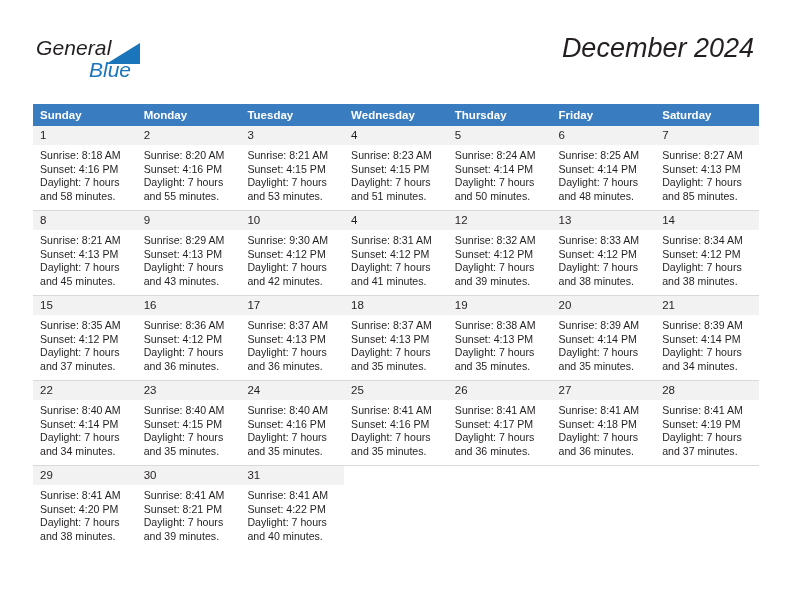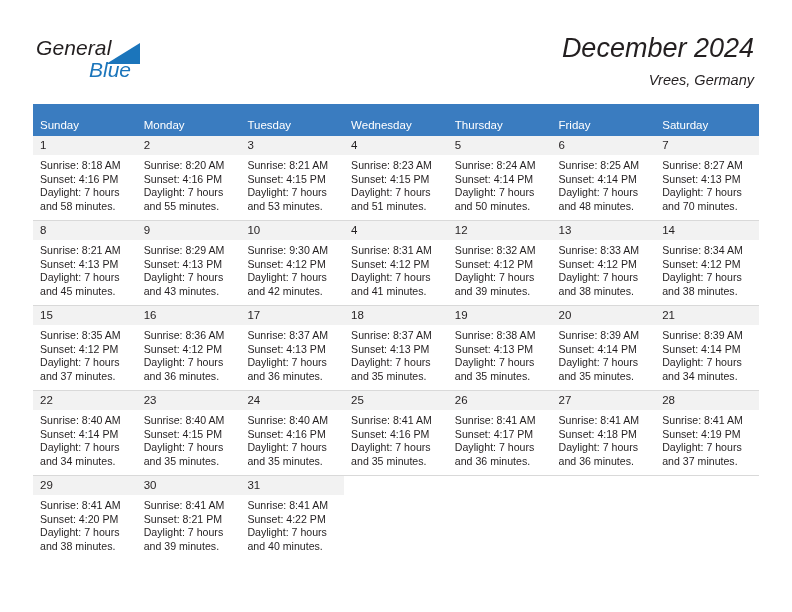--- a/index.html
+++ b/index.html
@@ -92,24 +92,24 @@
     left: 33px;
     top: 104px;
     width: 726px;
     border-collapse: collapse;
     table-layout: fixed;
   }
 
   .calendar th {
     background: #3a7cc0;
     color: #ffffff;
-    font-weight: normal;
+    font-weight: bold;
     font-size: 11.5px;
     text-align: left;
-    padding: 15px 0 5px 7px;
+    padding: 5px 0 5px 7px;
     height: 12px;
     border: none;
   }
 
   .calendar td {
     vertical-align: top;
     padding: 0;
     border: none;
     width: 103.71px;
     height: 84px;
@@ -160,21 +160,20 @@
       <span class="logo-mark">
         <svg width="34" height="21" viewBox="0 0 34 21">
           <polygon points="0,21 34,21 34,0" fill="#1b75bb"></polygon>
         </svg>
       </span>
       <span class="logo-blue">Blue</span>
     </div>
 
     <div class="title-block">
       <div class="cal-title">December 2024</div>
-      <div class="cal-subtitle">Vrees, Germany</div>
     </div>
 
   </div>
 
   <table class="calendar">
     <thead>
       <tr>
         <th>Sunday</th>
         <th>Monday</th>
         <th>Tuesday</th>
@@ -252,21 +251,21 @@
               </div>
             </div>
           </td>
           <td>
             <div class="cell-inner">
               <div class="daynum">7</div>
               <div class="lines">
                 <div>Sunrise: 8:27 AM</div>
                 <div>Sunset: 4:13 PM</div>
                 <div>Daylight: 7 hours</div>
-                <div>and 70 minutes.</div>
+                <div>and 85 minutes.</div>
               </div>
             </div>
           </td>
         </tr>
         <tr class="week-row">
           <td>
             <div class="cell-inner">
               <div class="daynum">8</div>
               <div class="lines">
                 <div>Sunrise: 8:21 AM</div>

